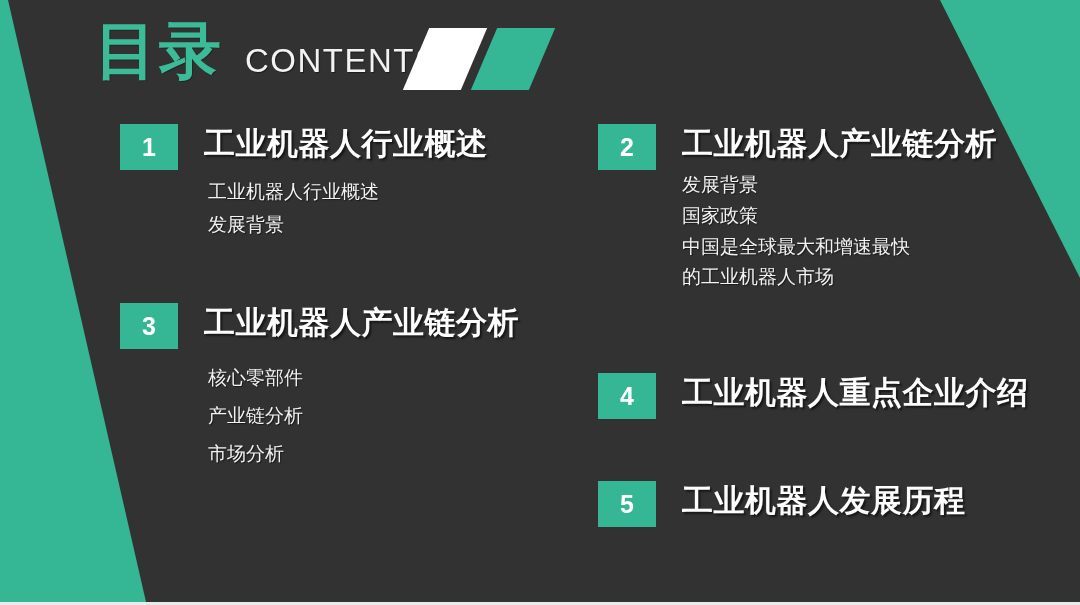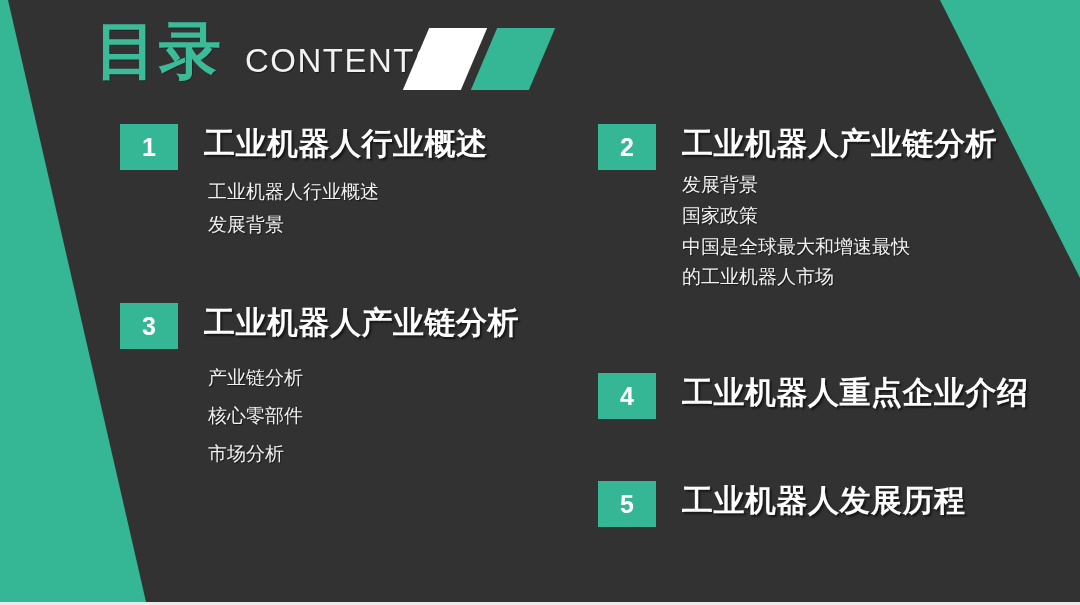--- a/index.html
+++ b/index.html
@@ -181,22 +181,22 @@
         <li class="sub-item">发展背景</li>
       </ul>
     </div>
 
     <div class="section" id="sec-3">
       <div class="sec-head">
         <div class="badge">3</div>
         <div class="sec-title">工业机器人产业链分析</div>
       </div>
       <ul class="sub-list">
+        <li class="sub-item">核心零部件</li>
         <li class="sub-item">产业链分析</li>
-        <li class="sub-item">核心零部件</li>
         <li class="sub-item">市场分析</li>
       </ul>
     </div>
 
   </div>
 
   <div class="col col-right">
 
     <div class="section" id="sec-2">
       <div class="sec-head">

